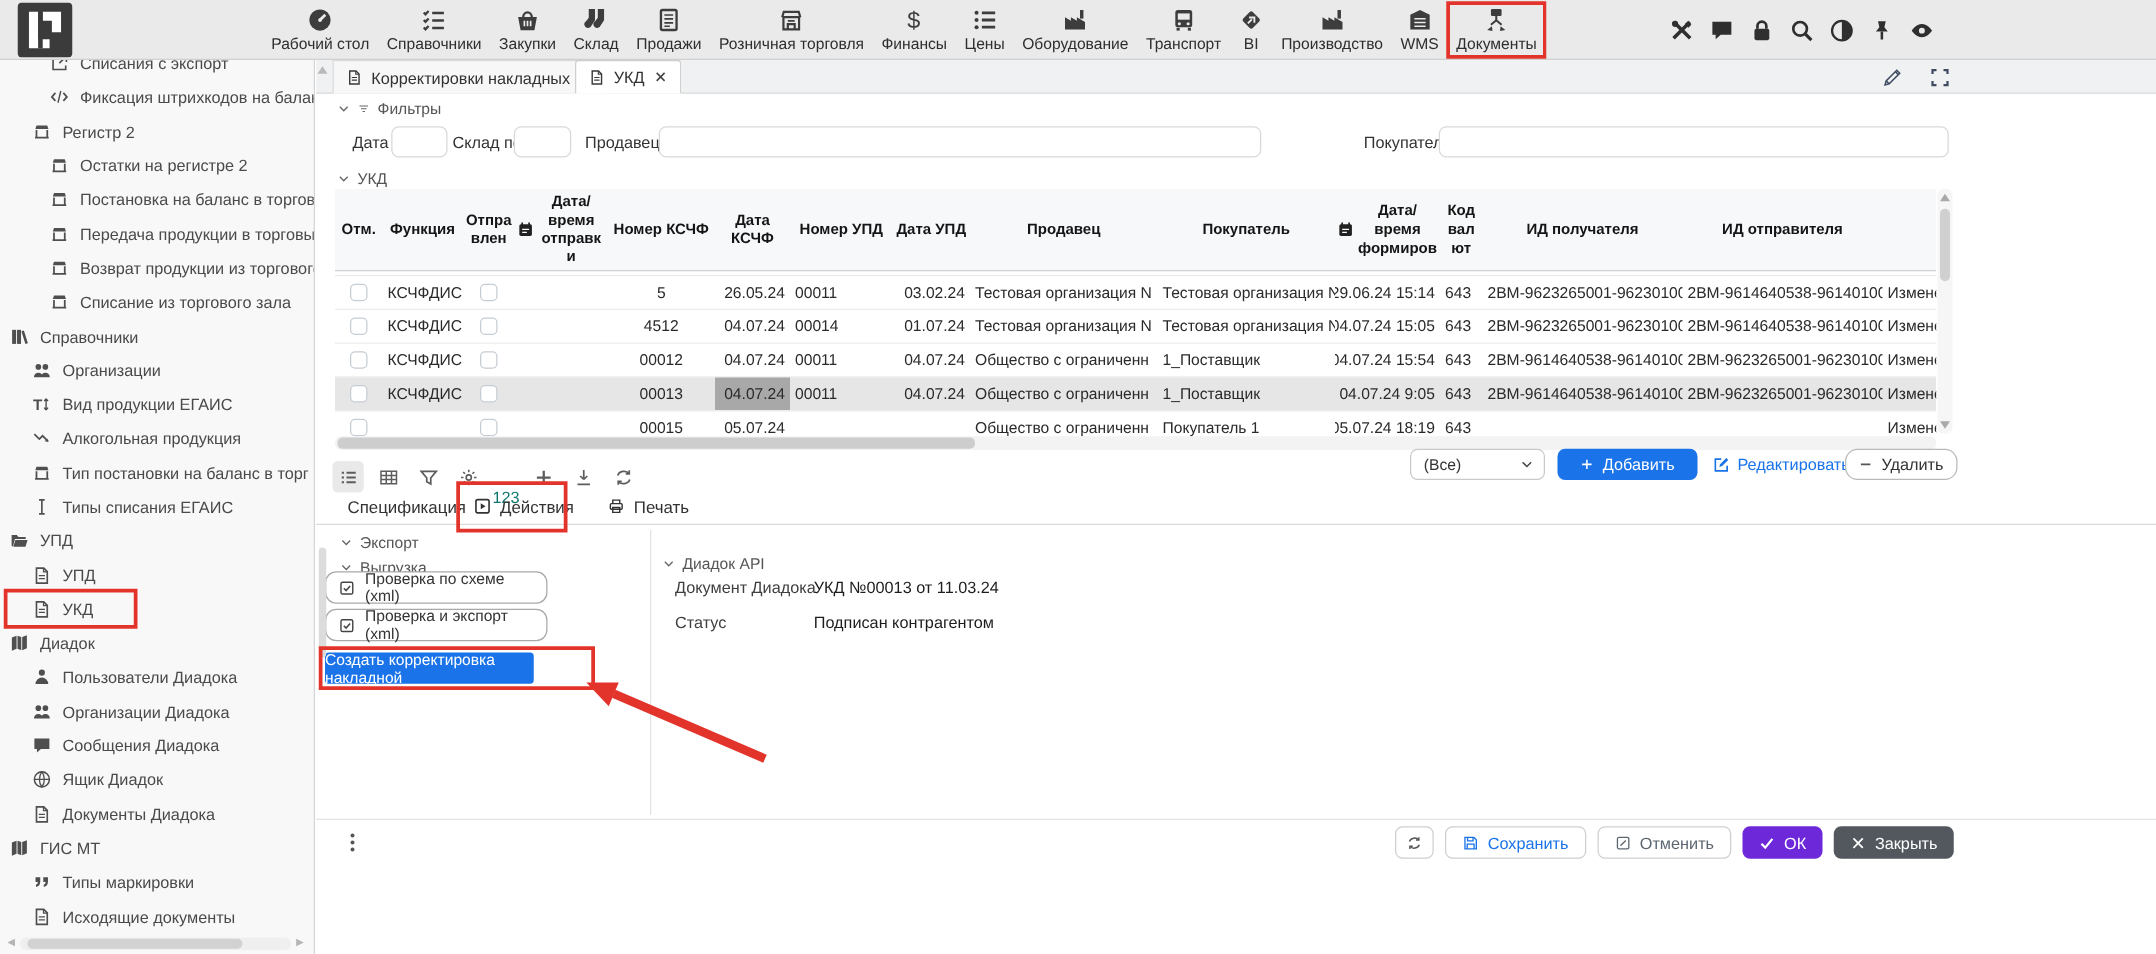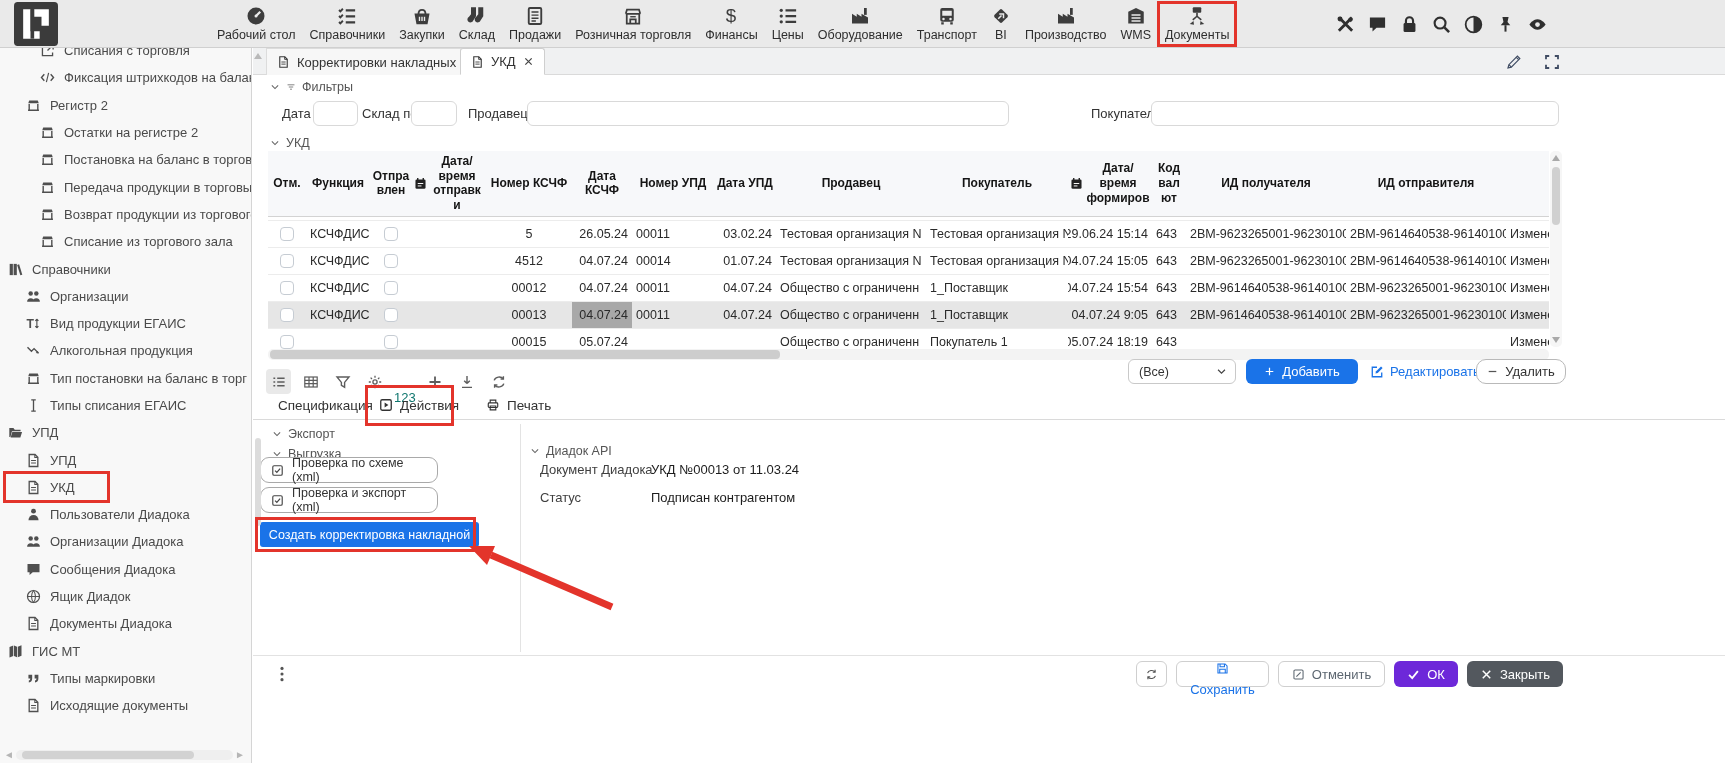--- a/index.html
+++ b/index.html
@@ -119,39 +119,39 @@
   .dtab { position:absolute; top:344px; height:26px; display:flex; align-items:center; gap:7px;
     font-size:13.5px; color:#333; cursor:pointer; }
   .dtab .icon { width:14px; height:14px; color:#333; }
   .dt-sep { position:absolute; left:0; top:371px; width:100%; border-top:1px solid #dadada; }
   .box-act { position:absolute; left:112px; top:337px; width:89px; height:41px; border:3px solid #e3342b; z-index:7; pointer-events:none; }
   .sec-exp { left:19px; top:379px; }
   .sec-vyg { left:19px; top:399px; }
   .abtn { position:absolute; left:7px; width:178px; height:26px; border:1.4px solid #a9a9a9; border-radius:9px;
     background:#fff; display:flex; align-items:center; gap:8px; padding:0 10px; font-size:12.5px; color:#333; cursor:pointer; }
   .abtn .icon { width:13px; height:13px; color:#444; }
-  .btn-create { position:absolute; left:7px; top:474px; width:219px; height:25px; background:#1a73e8;
+  .btn-create { position:absolute; left:7px; top:474px; width:167px; height:25px; background:#1a73e8;
     color:#fff; font-size:12.5px; display:flex; align-items:center; justify-content:center; border-radius:3px; cursor:pointer; }
   .box-create { position:absolute; left:2px; top:469px; width:221px; height:35px; border:3px solid #e3342b; z-index:7; pointer-events:none; }
   .vdiv { position:absolute; left:267px; top:376px; height:228px; border-left:1px solid #e3e3e3; }
   .diadoc-head { left:277px; top:396px; }
   .drow { position:absolute; font-size:13px; line-height:19px; }
   .dlabel { position:absolute; left:287px; color:#3f3f3f; }
   .dvalue { position:absolute; left:398px; color:#1d1d1d; white-space:nowrap; }
 
   
   .footer-line { position:absolute; left:0; top:607px; width:100%; border-top:1px solid #e2e2e2; }
   .fdots { position:absolute; left:20px; top:616px; width:18px; height:20px; color:#555; cursor:pointer; }
   .fbtns { position:absolute; right:162px; top:613px; display:flex; gap:9px; }
   .fbtn { height:26px; border-radius:6px; display:flex; align-items:center; gap:7px; padding:0 13px;
     font-size:13px; cursor:pointer; white-space:nowrap; }
   .fbtn .icon { width:13px; height:13px; }
   .fbtn.icononly { width:31px; padding:0; justify-content:center; color:#555; }
   .fbtn.outline { background:#fff; border:1px solid #cfcfcf; }
-  .fbtn.save { color:#1a73e8;flex-direction:column; }
+  .fbtn.save { color:#1a73e8; }
   .fbtn.cancel { color:#5c6670; }
   .fbtn.ok { background:#6d28d9; color:#fff; }
   .fbtn.closeb { background:#53585e; color:#fff; }
 
   .arrow-overlay { position:absolute; left:0; top:0; width:1725px; height:763px; z-index:40; pointer-events:none; }
 </style>
 </head>
 <body>
 
 <div class="topbar">
@@ -349,21 +349,21 @@
 
 <div class="sidebar">
   <div class="side-list" id="sideList">
       <div class="srow lvl2">
         <span class="icon">
           <svg viewBox="0 0 16 16" fill="none" stroke="currentColor" stroke-width="1.4">
             <path d="M6 3H2.6v10.4h10.8V10"></path>
             <path d="M9 2h5v5M14 2L8 8"></path>
           </svg>
         </span>
-        <span>Списания с торговля</span>
+        <span>Списания с экспорт</span>
       </div>
       <div class="srow lvl2">
         <span class="icon">
           <svg viewBox="0 0 16 16" fill="none" stroke="currentColor" stroke-width="1.5">
             <path d="M4.6 4.6L1.6 8l3 3.4M11.4 4.6l3 3.4-3 3.4"></path>
             <path d="M9.2 3L6.8 13" stroke-width="1.2"></path>
           </svg>
         </span>
         <span>Фиксация штрихкодов на баланс</span>
       </div>
@@ -497,20 +497,28 @@
       </div>
       <div class="srow lvl1">
         <span class="icon">
           <svg viewBox="0 0 16 16" fill="none" stroke="currentColor" stroke-width="1.4">
             <path d="M3.4 1.6h6.2l3 3v9.8H3.4z"></path>
             <path d="M9.4 1.6v3.2h3.2" stroke-width="1.1"></path>
             <path d="M5.4 8h5.2M5.4 10.6h5.2" stroke-width="1.1"></path>
           </svg>
         </span>
         <span>УКД</span>
+      </div>
+      <div class="srow lvl0">
+        <span class="icon">
+          <svg viewBox="0 0 16 16" fill="currentColor">
+            <path d="M1.6 3.2l4-1.6v11.2l-4 1.6zM6.4 1.6l3.2 1.2v11.2L6.4 12.8zM10.4 2.8l4-1.6v11.2l-4 1.6z"></path>
+          </svg>
+        </span>
+        <span>Диадок</span>
       </div>
       <div class="srow lvl1">
         <span class="icon">
           <svg viewBox="0 0 16 16" fill="currentColor">
             <circle cx="8" cy="4.4" r="2.6"></circle>
             <path d="M2.6 14a5.4 5.4 0 0110.8 0z"></path>
           </svg>
         </span>
         <span>Пользователи Диадока</span>
       </div>

